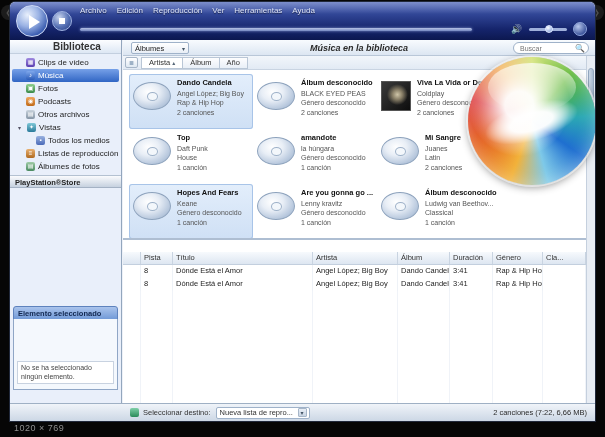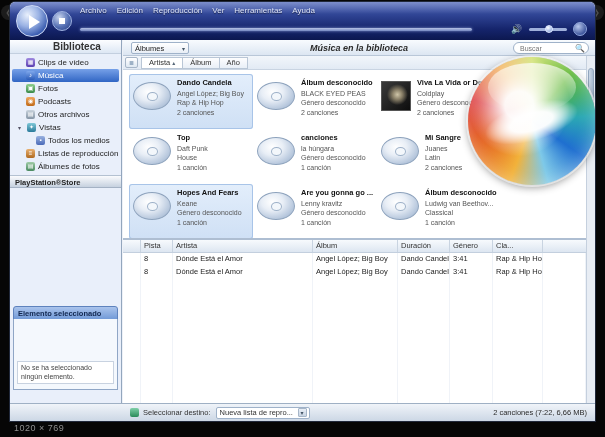--- a/index.html
+++ b/index.html
@@ -119,21 +119,21 @@
   .album-line { white-space:nowrap; overflow:hidden; }
 
   .vscroll { position:absolute; right:0; top:16px; bottom:0; width:9px; background:#e8edf4;
     border-left:1px solid #c5d0de; z-index:2; }
   .vscroll .thumb { position:absolute; left:1px; right:1px; top:12px; height:56px; border-radius:3px;
     background:linear-gradient(90deg,#cdd9e8,#a8bad0); border:1px solid #93a6bd; }
 
   .tracklist { position:absolute; top:198px; left:0; right:9px; bottom:0; border-top:2px solid #aebed2;
     display:flex; flex-direction:column; background:#fff; z-index:1; }
   .tl-header, .tl-row, .tl-fill { display:grid; grid-template-columns:18px 32px 140px 85px 52px 43px 50px 1fr; }
-  .tl-header { flex:0 0 13px; background:linear-gradient(#f7fafd,#dde6f1); border-bottom:1px solid #c3cfde; }
+  .tl-header { flex:0 0 13px; background:linear-gradient(#f7fafd,#dde6f1); border-bottom:1px solid #c3cfde;margin-top:12px; }
   .tl-header > div { font-size:7.5px; color:#333; padding:1px 3px; border-right:1px solid #c9d4e1;
     overflow:hidden; white-space:nowrap; }
   .tl-row { flex:0 0 13px; }
   .tl-row > div { font-size:7.5px; color:#1d1d1d; padding:1px 3px; border-right:1px solid #eef2f7;
     overflow:hidden; white-space:nowrap; }
   .tl-fill { flex:1; }
   .tl-fill > div { border-right:1px solid #f0f3f8; }
 
   
   .wmp-orb { position:absolute; left:458px; top:55px; width:128px; height:128px; border-radius:50%; z-index:6;
@@ -314,21 +314,21 @@
           <span class="album-text">
             <span class="album-title" style="display:block">Top</span>
             <span class="album-line" style="display:block">Daft Punk</span>
             <span class="album-line" style="display:block">House</span>
             <span class="album-line" style="display:block">1 canción</span>
           </span>
         </div>
         <div class="album-cell">
           <span class="disc"></span>
           <span class="album-text">
-            <span class="album-title" style="display:block">canciones</span>
+            <span class="album-title" style="display:block">amandote</span>
             <span class="album-line" style="display:block">la húngara</span>
             <span class="album-line" style="display:block">Género desconocido</span>
             <span class="album-line" style="display:block">1 canción</span>
           </span>
         </div>
         <div class="album-cell">
           <span class="disc"></span>
           <span class="album-text">
             <span class="album-title" style="display:block">Mi Sangre</span>
             <span class="album-line" style="display:block">Juanes</span>
@@ -366,20 +366,21 @@
       </div>
 
       <div class="vscroll">
         <span class="thumb"></span>
       </div>
 
       <div class="tracklist">
         <div class="tl-header">
           <div></div>
           <div>Pista</div>
+          <div>Título</div>
           <div>Artista</div>
           <div>Álbum</div>
           <div>Duración</div>
           <div>Género</div>
           <div>Cla...</div>
         </div>
         <div class="tl-row">
           <div></div>
           <div>8</div>
           <div>Dónde Está el Amor</div>

